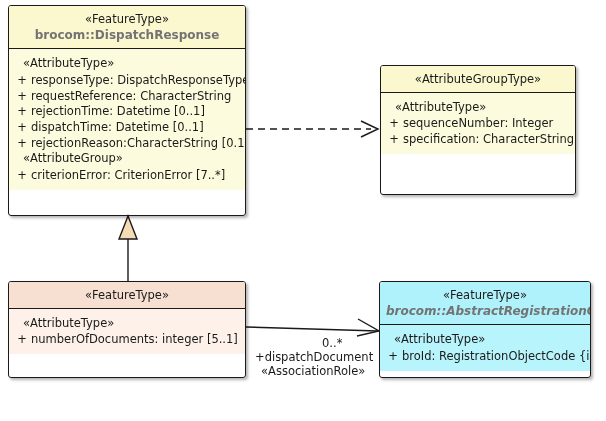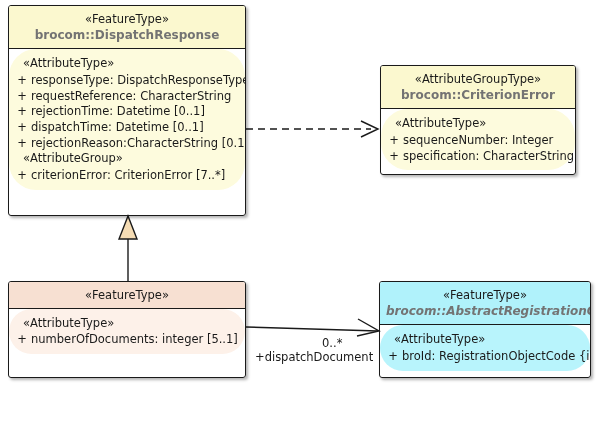--- a/index.html
+++ b/index.html
@@ -29,21 +29,20 @@
     box-sizing: border-box;
     text-align: center;
     padding: 6px 6px 5px 6px;
     border-bottom: 1.6px solid #1a1a1a;
     line-height: 1.28;
   }
   .uml-body {
     box-sizing: border-box;
     padding: 6px 4px 6px 4px;
     line-height: 1.28;
-    border-radius: 27px;
   }
   .stereo {
     font-size: 11.5px;
     color: #1a1a1a;
     white-space: nowrap;
   }
   .cname {
     font-size: 12px;
     font-weight: bold;
     color: #737373;
@@ -119,20 +118,21 @@
     </g>
 
     <g>
       <line x1="246" y1="327" x2="378" y2="331" stroke="#1a1a1a" stroke-width="1.4"></line>
       <polyline points="358,319 379,331 357,336" fill="none" stroke="#1a1a1a" stroke-width="1.4"></polyline>
     </g>
   </svg>
 
   <div class="edge-label" style="left:322px; top:336px;">0..*</div>
   <div class="edge-label" style="left:255px; top:350px;text-align:right;">+dispatchDocument</div>
+  <div class="edge-label" style="left:261px; top:364px;">«AssociationRole»</div>
 
   <div class="uml-class theme-yellow" style="left:8px; top:5px; width:238px; height:211px;">
     <div class="uml-header">
       <div class="stereo">«FeatureType»</div>
       <div class="cname">brocom::DispatchResponse</div>
     </div>
     <div class="uml-body">
       <div class="group-stereo">«AttributeType»</div>
       <div class="attr-row">
         <span class="attr-vis">+</span>
@@ -155,24 +155,23 @@
         <span class="attr-text">rejectionReason:CharacterString [0.1]</span>
       </div>
       <div class="group-stereo">«AttributeGroup»</div>
       <div class="attr-row">
         <span class="attr-vis">+</span>
         <span class="attr-text">criterionError: CriterionError [7..*]</span>
       </div>
     </div>
   </div>
 
-  <div class="uml-class theme-yellow" style="left:380px; top:65px; width:196px; height:110px;">
+  <div class="uml-class theme-yellow" style="left:380px; top:65px; width:196px; height:130px;">
     <div class="uml-header">
       <div class="stereo">«AttributeGroupType»</div>
-      <div class="cname">brocom::CriterionError</div>
     </div>
     <div class="uml-body">
       <div class="group-stereo">«AttributeType»</div>
       <div class="attr-row">
         <span class="attr-vis">+</span>
         <span class="attr-text">sequenceNumber: Integer</span>
       </div>
       <div class="attr-row">
         <span class="attr-vis">+</span>
         <span class="attr-text">specification: CharacterString</span>

